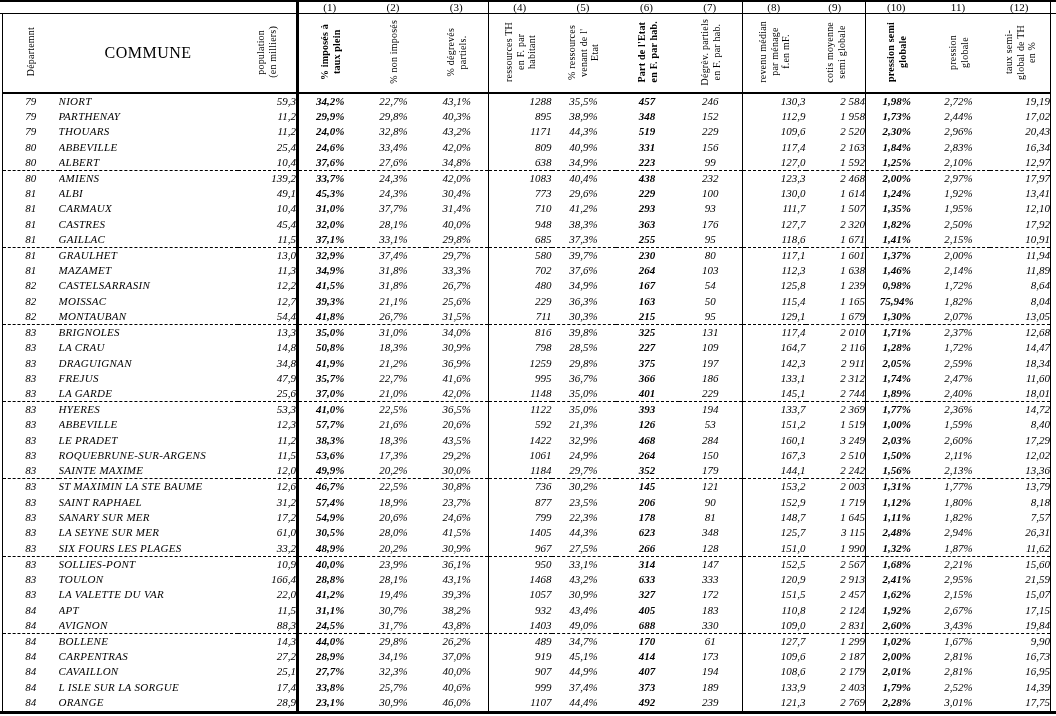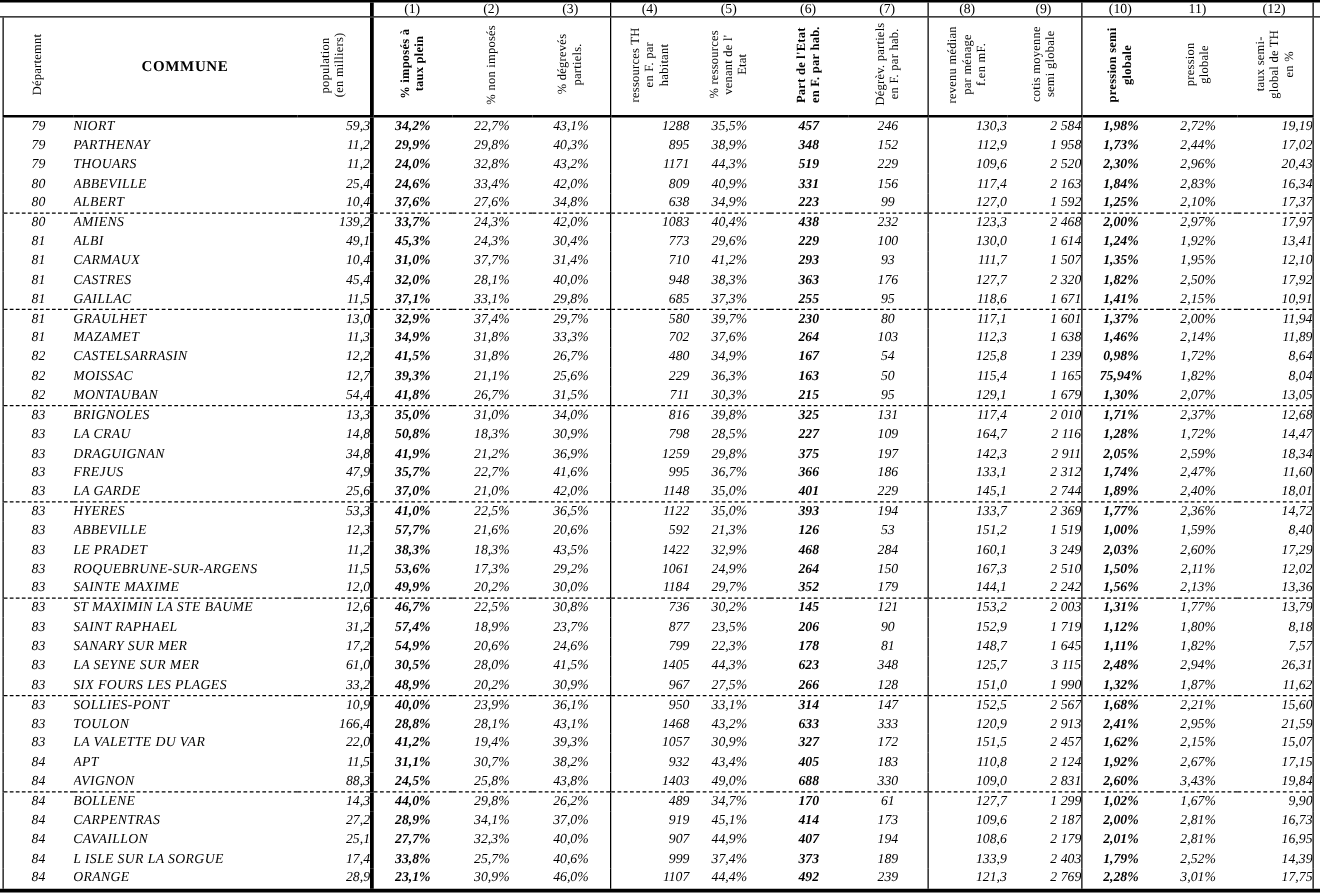--- a/index.html
+++ b/index.html
@@ -11,21 +11,21 @@
   .rule-bottom{height:3px;}
   table.grid{border-collapse:collapse;table-layout:fixed;width:1048px;margin-left:2px;}
   table.grid td,table.grid th{padding:0;overflow:hidden;white-space:nowrap;}
   
   .numbers-table td{height:11px;font-size:11px;text-align:center;line-height:11px;}
   
   .main-table th{height:78px;vertical-align:middle;text-align:center;font-weight:normal;
                  font-size:10px;border-bottom:2px solid #000;}
   .vert{display:inline-block;writing-mode:vertical-rl;transform:rotate(180deg);
         white-space:pre-line;line-height:1.15;letter-spacing:0.2px;}
-  .commune-head{font-size:12px;font-weight:bold;letter-spacing:0.5px;}
+  .commune-head{font-size:16px;font-weight:normal;letter-spacing:0.5px;}
   
   .main-table tbody tr{height:15.45px;font-style:italic;}
   .main-table tbody td{font-size:11px;line-height:1;}
   tr.sep td{border-bottom:1px dashed #000;}
   
   .b-left{border-left:1px solid #000;}
   .b-right{border-right:1px solid #000;}
   .b-thick{border-left:3px solid #000;}
   .b-thin{border-left:1px solid #000;}
   
@@ -218,21 +218,21 @@
           <td class="ctr">27,6%</td>
           <td class="ctr">34,8%</td>
           <td class="b-thin right pr20">638</td>
           <td class="ctr">34,9%</td>
           <td class="ctr bold">223</td>
           <td class="ctr">99</td>
           <td class="b-thin right pr8">127,0</td>
           <td class="right pr3">1 592</td>
           <td class="b-thin ctr bold">1,25%</td>
           <td class="ctr">2,10%</td>
-          <td class="b-right right pr3">17,37</td>
+          <td class="b-right right pr3">12,97</td>
         </tr>
         <tr>
           <td class="b-left ctr">80</td>
           <td class="left pl27 commune-name">AMIENS</td>
           <td class="right pr5">139,2</td>
           <td class="b-thick ctr bold">33,7%</td>
           <td class="ctr">24,3%</td>
           <td class="ctr">42,0%</td>
           <td class="b-thin right pr20">1083</td>
           <td class="ctr">40,4%</td>
@@ -718,21 +718,21 @@
           <td class="right pr3">2 124</td>
           <td class="b-thin ctr bold">1,92%</td>
           <td class="ctr">2,67%</td>
           <td class="b-right right pr3">17,15</td>
         </tr>
         <tr class="sep">
           <td class="b-left ctr">84</td>
           <td class="left pl27 commune-name">AVIGNON</td>
           <td class="right pr5">88,3</td>
           <td class="b-thick ctr bold">24,5%</td>
-          <td class="ctr">25,8%</td>
+          <td class="ctr">31,7%</td>
           <td class="ctr">43,8%</td>
           <td class="b-thin right pr20">1403</td>
           <td class="ctr">49,0%</td>
           <td class="ctr bold">688</td>
           <td class="ctr">330</td>
           <td class="b-thin right pr8">109,0</td>
           <td class="right pr3">2 831</td>
           <td class="b-thin ctr bold">2,60%</td>
           <td class="ctr">3,43%</td>
           <td class="b-right right pr3">19,84</td>

